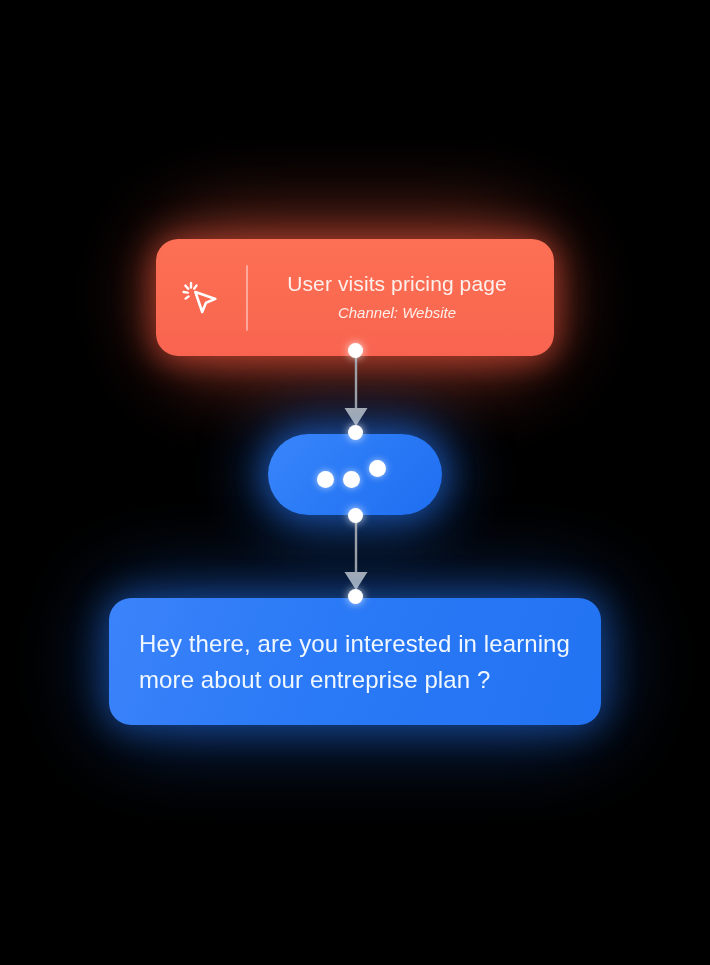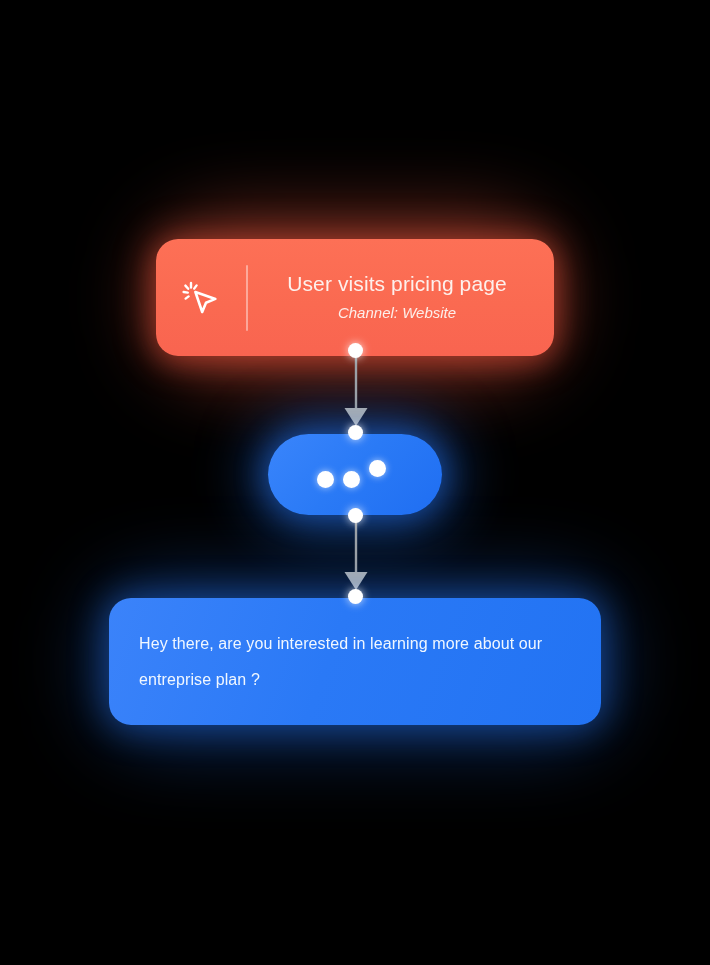--- a/index.html
+++ b/index.html
@@ -151,21 +151,21 @@
     border-radius: 22px;
     background: linear-gradient(110deg, #3b83fa 0%, #2a79f6 45%, #2273f3 100%);
     box-shadow: 0 0 34px 5px rgba(37, 118, 246, 0.42);
     box-sizing: border-box;
     padding: 22px 30px;
     display: flex;
     align-items: center;
   }
   #message-text {
     color: #f0f7ff;
-    font-size: 16px;
+    font-size: 24px;
     line-height: 36px;
     font-weight: 400;
     letter-spacing: 0.1px;
   }
 
   
   .connector { position: absolute; pointer-events: none; }
   #connector-1 { left: 330px; top: 336px; width: 52px; height: 112px; }
   #connector-2 { left: 330px; top: 500px; width: 52px; height: 112px; }
 

